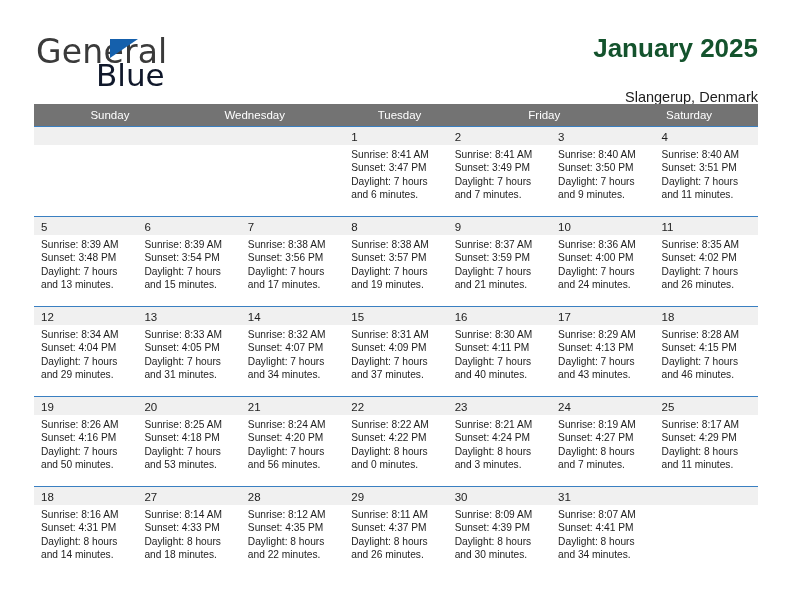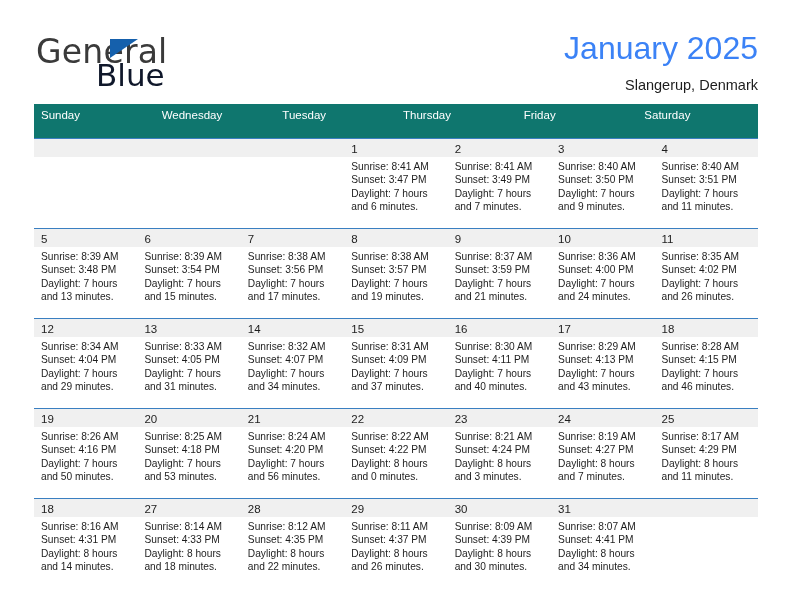--- a/index.html
+++ b/index.html
@@ -65,46 +65,47 @@
     font-weight: 400;
   }
 
   .titles {
     position: absolute;
     right: 0;
     top: 0;
     text-align: right;
   }
   .cal-title {
-    font-size: 32px;
-    color: #3b82f6;
+    font-size: 26px;
+    color: #14532d;
     line-height: 36px;
     white-space: nowrap;
-    font-weight: 400;
+    font-weight: 700;
   }
   .cal-sub {
     font-size: 14.5px;
     color: #1d1d1d;
     line-height: 22px;
-    margin-top: 8px;
+    margin-top: 20px;
     white-space: nowrap;
   }
 
   
   .calendar {
     position: absolute;
     left: 34px;
     top: 104px;
     width: 724px;
   }
   .weekdays {
     display: flex;
     width: 100%;
-    background: #0f766e;
-    height: 34px;
+    background: #737373;
+    height: 22px;
+    text-align: center;
   }
   .weekday {
     flex: 1 1 0;
     color: #ffffff;
     font-size: 11.5px;
     line-height: 22px;
     padding-left: 7px;
     box-sizing: border-box;
     white-space: nowrap;
   }
@@ -164,21 +165,20 @@
     </div>
 
   </div>
 
   <div class="calendar">
 
     <div class="weekdays">
       <div class="weekday">Sunday</div>
       <div class="weekday">Wednesday</div>
       <div class="weekday">Tuesday</div>
-      <div class="weekday">Thursday</div>
       <div class="weekday">Friday</div>
       <div class="weekday">Saturday</div>
     </div>
 
     <div id="weeks-container">
         <div class="week">
           <div class="cell empty">
             <div class="daynum-bar"><span class="daynum"></span></div>
           </div>
           <div class="cell empty">

